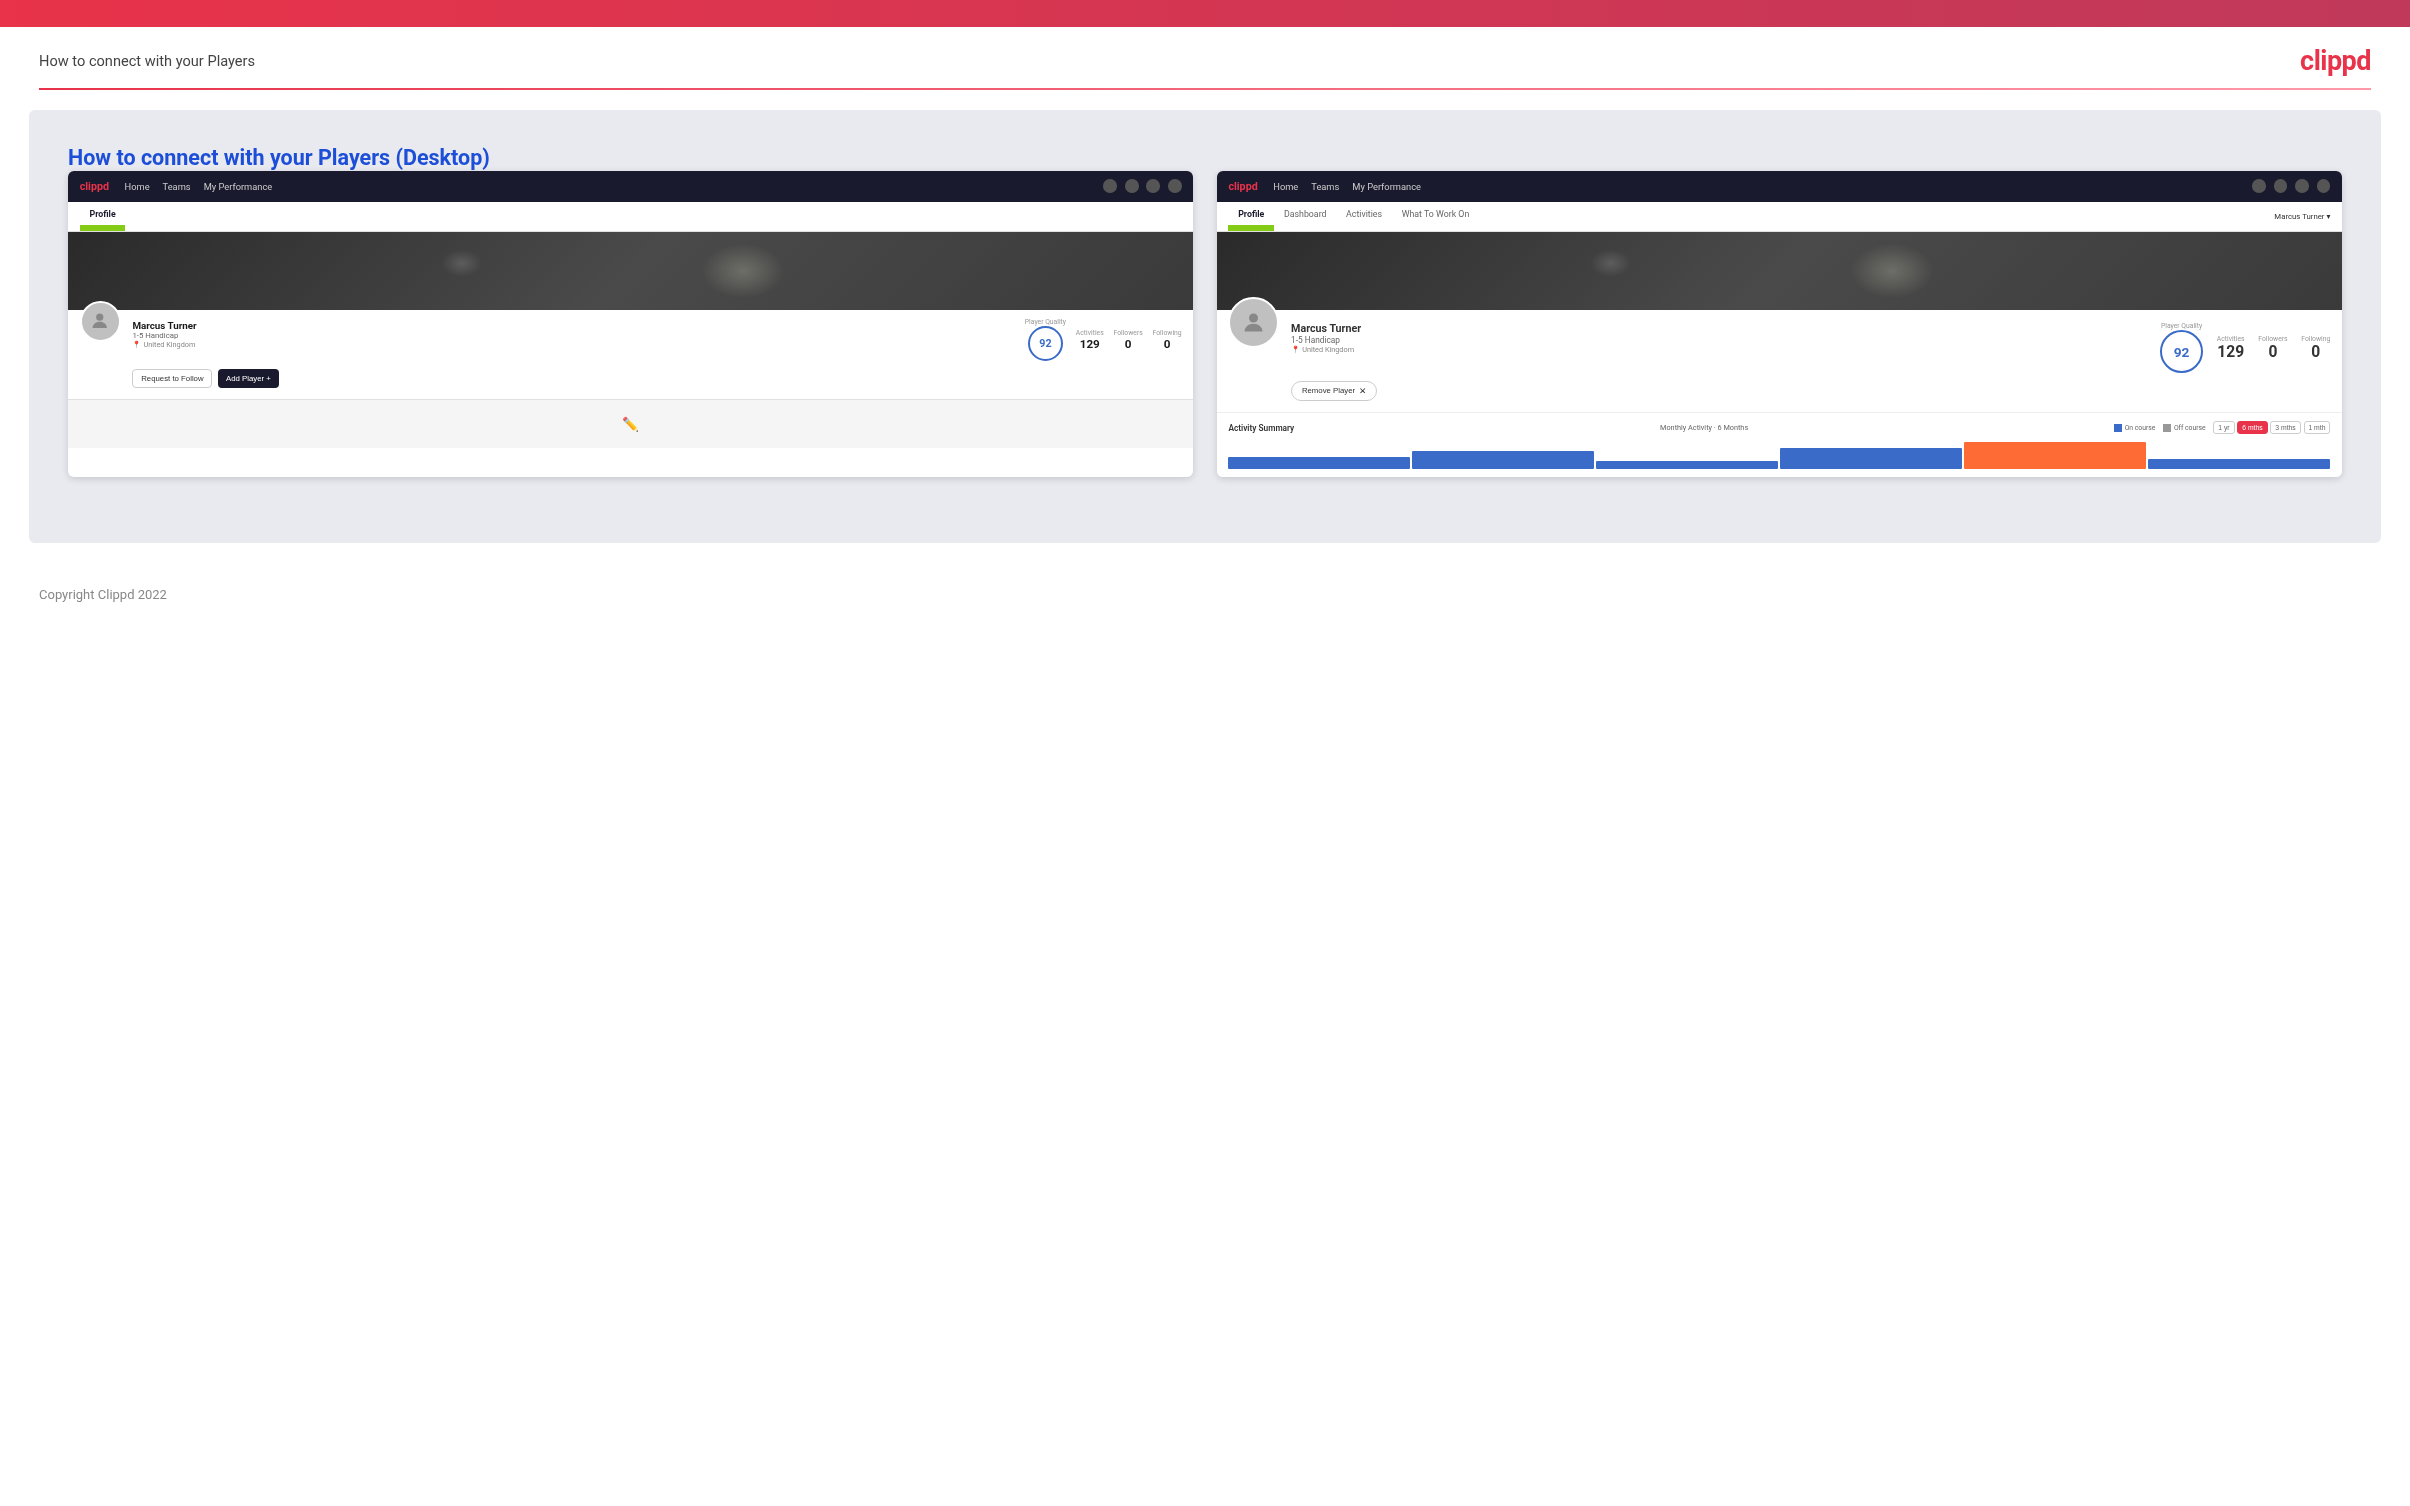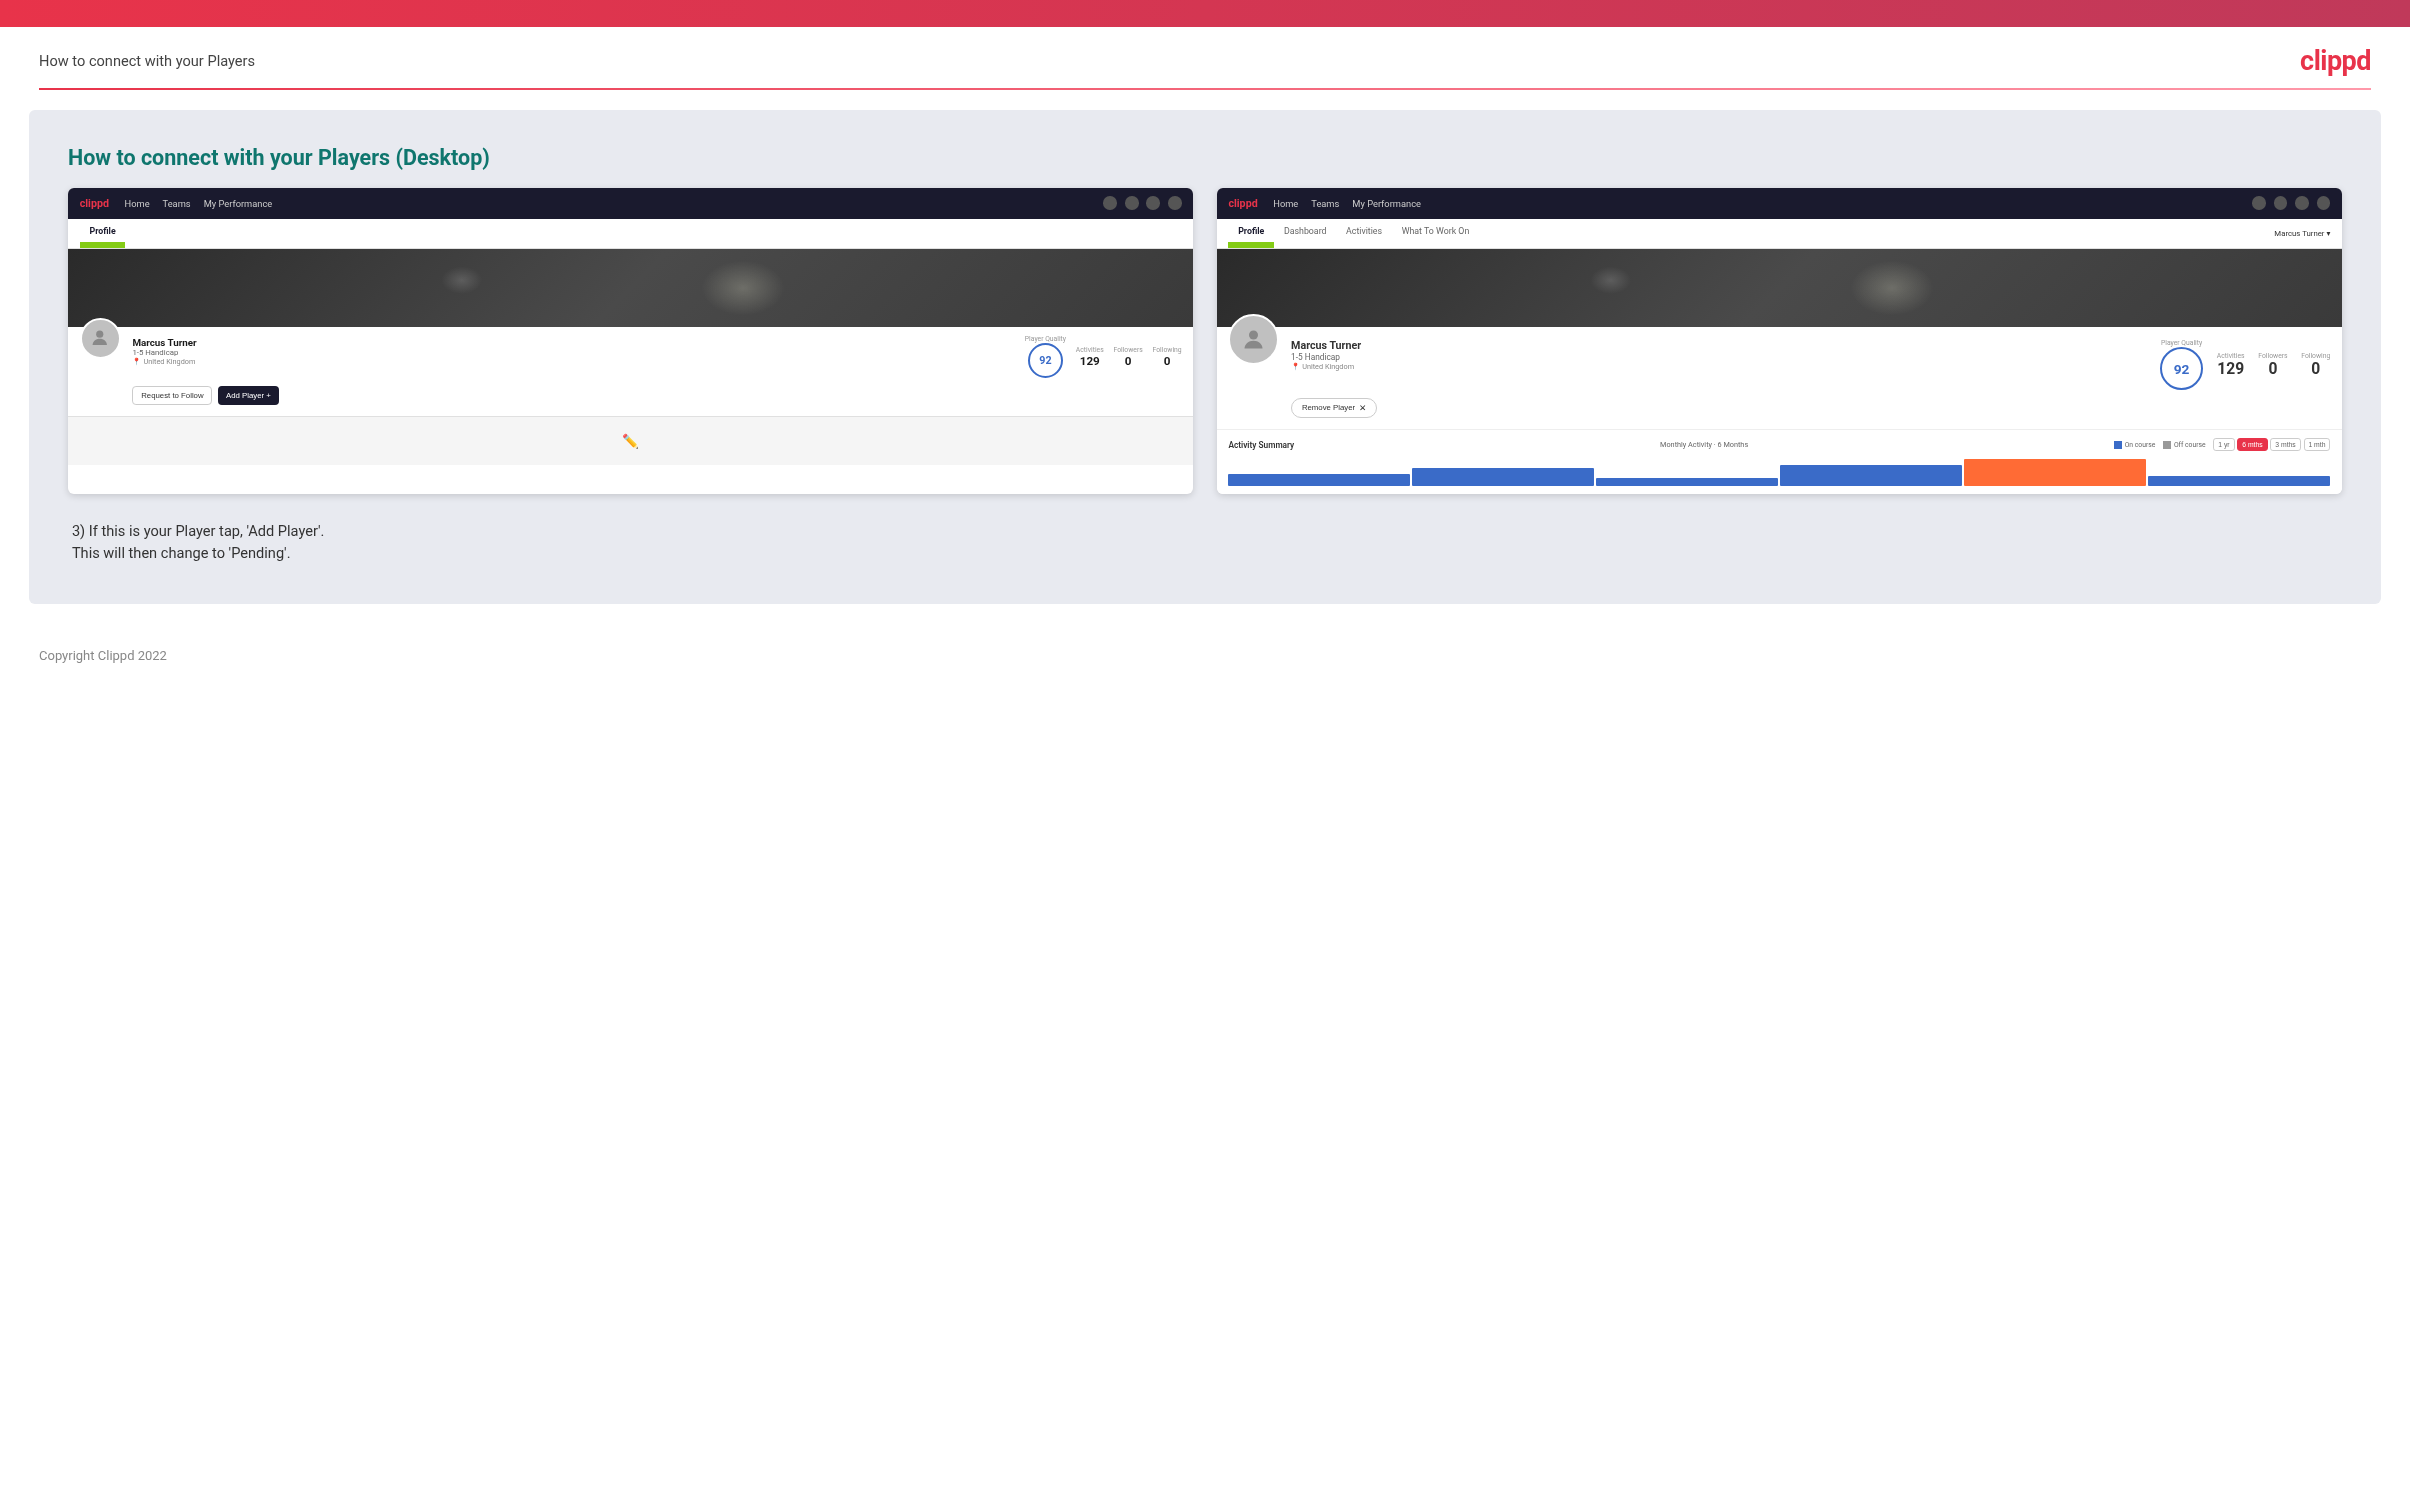--- a/index.html
+++ b/index.html
@@ -43,22 +43,22 @@
     .main-content {
       background: #e8eaf0;
       margin: 0 29px 29px 29px;
       border-radius: 5.9px;
       padding: 35px 39px 39px 39px;
     }
 
     .main-title {
       font-size: 21.5px;
       font-weight: 700;
-      color: #0f766e;
-      margin-bottom: 18px;
+      color: #1d4ed8;
+      margin-bottom: 1px;
     }
 
     .main-subtitle {
       font-size: 15.6px;
       color: #444;
       margin-bottom: 31px;
     }
 
     .screenshots-row {
       display: flex;
@@ -594,23 +594,20 @@
           <div class="chart-bar" style="height:21.5px;"></div>
           <div class="chart-bar off-course" style="height:27px;"></div>
           <div class="chart-bar" style="height:9.8px;"></div>
         </div>
       </div>
     </div>
 
   </div>
 
   <div class="descriptions-row">
-    <div class="description-box">
-      <p class="description-text">3) If this is your Player tap, 'Add Player'.<br>This will then change to 'Pending'.</p>
-    </div>
   </div>
 
 </div>
 
 <div class="footer">
   <span>Copyright Clippd 2022</span>
 </div>
 
 
 </body></html>

